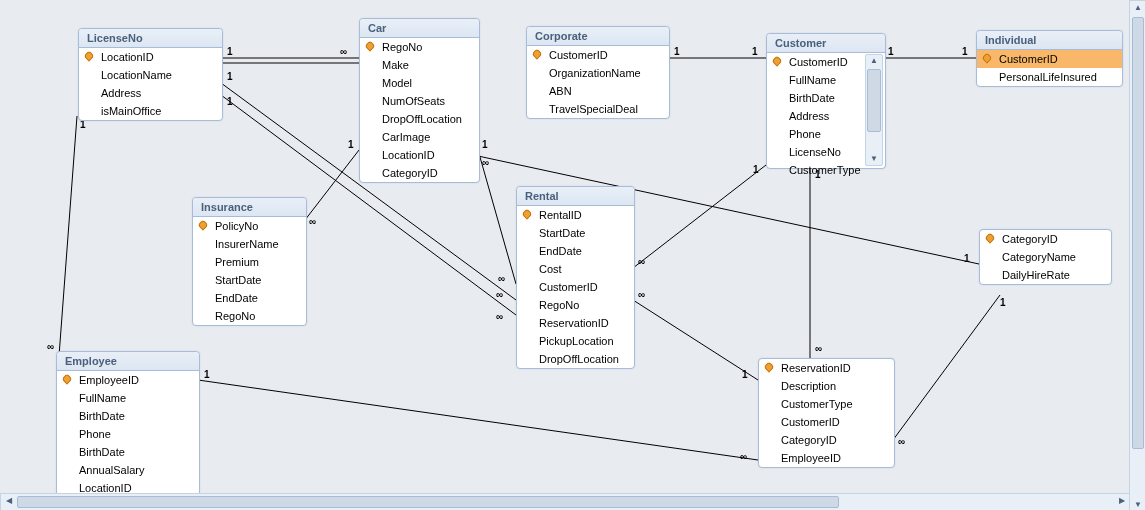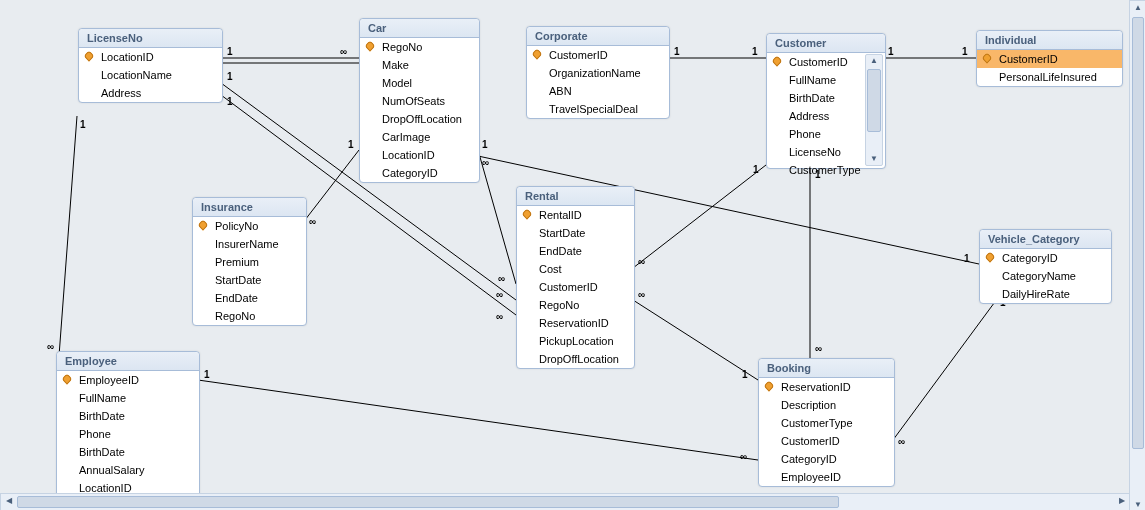--- a/index.html
+++ b/index.html
@@ -81,20 +81,21 @@
   <line x1="893" y1="440" x2="1000" y2="295"></line>
       <text x="898" y="445">∞</text>
       <text x="1000" y="306">1</text>
 </svg>
 
 <div class="entity" style="left:78px;top:28px;width:143px">
   <div class="title">LicenseNo</div>
   <div class="field pk">LocationID</div>
   <div class="field">LocationName</div>
   <div class="field">Address</div>
+  <div class="field">isMainOffice</div>
 </div>
 
 <div class="entity" style="left:359px;top:18px;width:119px">
   <div class="title">Car</div>
   <div class="field pk">RegoNo</div>
   <div class="field">Make</div>
   <div class="field">Model</div>
   <div class="field">NumOfSeats</div>
   <div class="field">DropOffLocation</div>
   <div class="field">CarImage</div>
@@ -149,39 +150,37 @@
   <div class="field">EndDate</div>
   <div class="field">Cost</div>
   <div class="field">CustomerID</div>
   <div class="field">RegoNo</div>
   <div class="field">ReservationID</div>
   <div class="field">PickupLocation</div>
   <div class="field">DropOffLocation</div>
 </div>
 
 <div class="entity" style="left:979px;top:229px;width:131px">
-  <div class="title">Vehicle_Category</div>
   <div class="field pk">CategoryID</div>
   <div class="field">CategoryName</div>
   <div class="field">DailyHireRate</div>
 </div>
 
 <div class="entity" style="left:56px;top:351px;width:142px">
   <div class="title">Employee</div>
   <div class="field pk">EmployeeID</div>
   <div class="field">FullName</div>
   <div class="field">BirthDate</div>
   <div class="field">Phone</div>
   <div class="field">BirthDate</div>
   <div class="field">AnnualSalary</div>
   <div class="field">LocationID</div>
 </div>
 
 <div class="entity" style="left:758px;top:358px;width:135px">
-  <div class="title">Booking</div>
   <div class="field pk">ReservationID</div>
   <div class="field">Description</div>
   <div class="field">CustomerType</div>
   <div class="field">CustomerID</div>
   <div class="field">CategoryID</div>
   <div class="field">EmployeeID</div>
 </div>
 
 <div class="sbar" style="left:0;top:493px;width:1129px;height:16px">
   <div class="arr" style="left:2px;top:2px;width:12px">◀</div>

